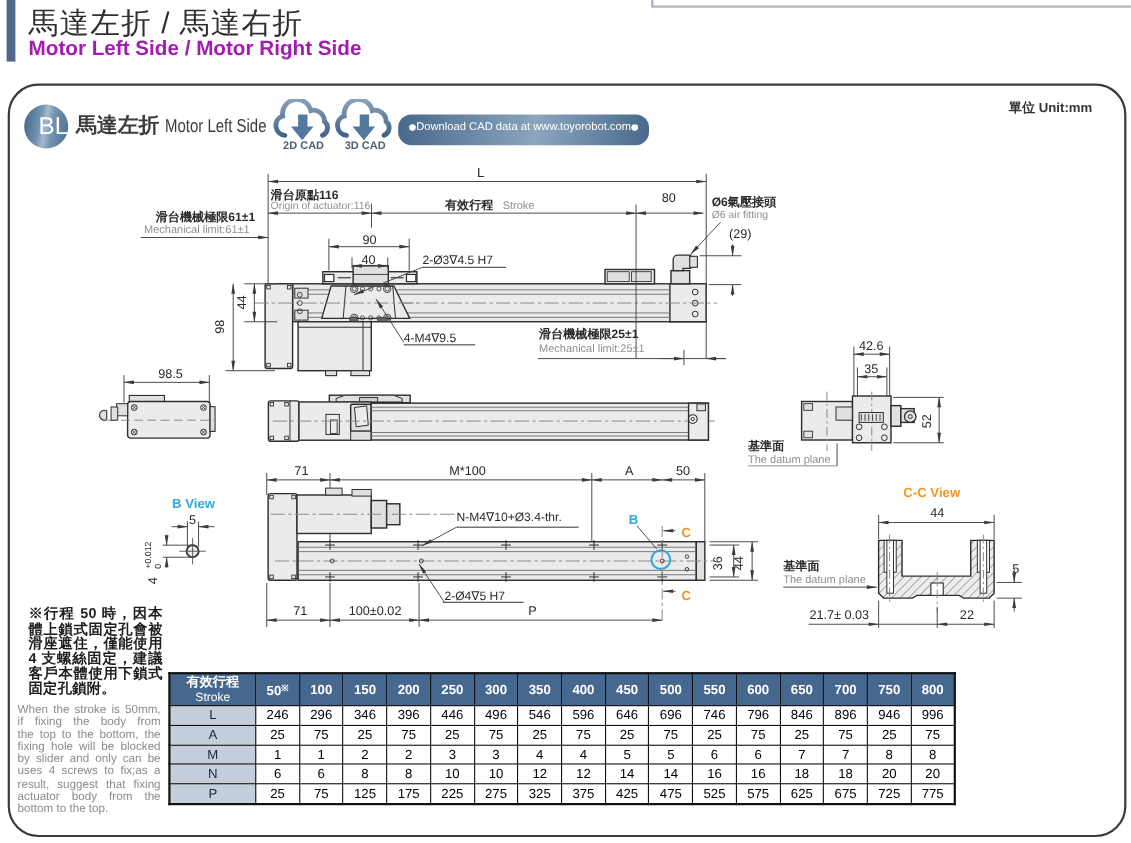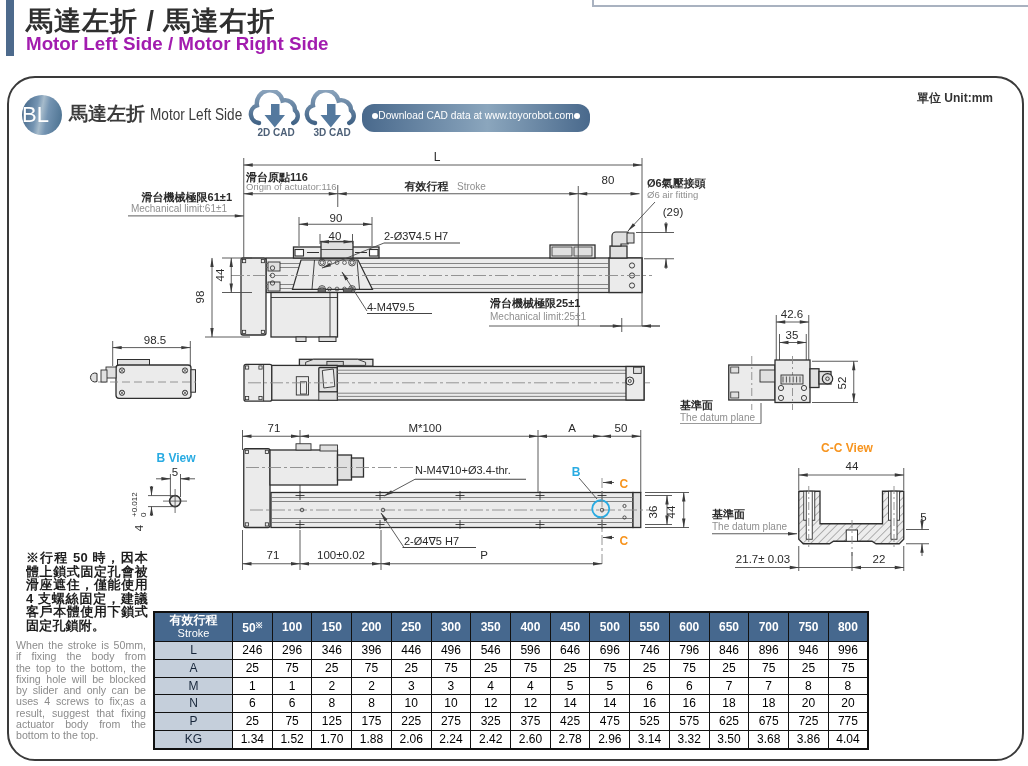--- a/index.html
+++ b/index.html
@@ -1,29 +1,29 @@
 <!DOCTYPE html>
 <html><head>
 <meta charset="utf-8">
 <style>
   html,body{margin:0;padding:0;}
   body{width:1028px;height:766px;position:relative;overflow:hidden;background:#fff;
        font-family:"Liberation Sans", sans-serif;}
   .abs{position:absolute;}
   
   #hbar{left:6px;top:0;width:8px;height:56px;background:#4d6a8c;}
-  #htitle{left:26px;top:3px;font-size:27px;font-weight:bold;color:#2f2f2f;letter-spacing:1px;white-space:nowrap;}
+  #htitle{left:26px;top:3px;font-size:27px;font-weight:normal;color:#2f2f2f;letter-spacing:1px;white-space:nowrap;}
   #hsub{left:26px;top:33px;font-size:18.8px;font-weight:bold;color:#a21caf;letter-spacing:0px;white-space:nowrap;}
   #topbox{left:592px;top:-18px;width:460px;height:21px;border:2px solid #a9b2c0;background:#fff;}
   
   #frame{left:7px;top:76px;width:1013px;height:681px;border:2px solid #3a3a3a;border-radius:28px;background:#fff;}
   
   #bl{left:22px;top:95px;width:40px;height:40px;border-radius:50%;
       background:linear-gradient(100deg,#3e6183 0%,#7494b2 36%,#a6bbcb 48%,#7494b2 62%,#476e8d 100%);
-      color:#fff;font-size:22px;text-align:left;line-height:39px;}
+      color:#fff;font-size:22px;text-align:right;line-height:39px;}
   #mtitle{left:69px;top:101px;font-size:19px;font-weight:bold;color:#3c3c3c;white-space:nowrap;}
   #mtitle span{font-weight:normal;font-size:17px;color:#3c3c3c;display:inline-block;transform:scaleX(0.8);transform-origin:0 50%;}
   #unit{left:917px;top:90px;font-size:12px;font-weight:bold;color:#333;}
   
   #pill{left:362px;top:104px;width:228px;height:28px;border-radius:12px;
         background:linear-gradient(90deg,#49698c 0%,#7e9ab4 45%,#8ba6bd 55%,#49698c 100%);
         color:#fff;font-size:10.2px;line-height:24px;text-align:center;white-space:nowrap;}
   .pdot{position:absolute;top:9px;width:6px;height:6px;border-radius:50%;background:#fff;}
   
   #notezh{left:26px;top:551px;width:122px;font-size:13px;font-weight:bold;color:#1e1e1e;line-height:13.5px;text-align:justify;letter-spacing:0.2px;}
@@ -171,39 +171,20 @@
         <td>325</td>
         <td>375</td>
         <td>425</td>
         <td>475</td>
         <td>525</td>
         <td>575</td>
         <td>625</td>
         <td>675</td>
         <td>725</td>
         <td>775</td>
-      </tr>
-    <tr>
-        <td class="lab">KG</td>
-        <td>1.34</td>
-        <td>1.52</td>
-        <td>1.70</td>
-        <td>1.88</td>
-        <td>2.06</td>
-        <td>2.24</td>
-        <td>2.42</td>
-        <td>2.60</td>
-        <td>2.78</td>
-        <td>2.96</td>
-        <td>3.14</td>
-        <td>3.32</td>
-        <td>3.50</td>
-        <td>3.68</td>
-        <td>3.86</td>
-        <td>4.04</td>
       </tr>
   </tbody>
   </table>
 
   <svg class="abs" style="left:246px;top:90px" width="116" height="50" viewBox="0 0 116 50">
     <defs>
       <linearGradient id="cg" x1="0" y1="0" x2="0" y2="1">
         <stop offset="0" stop-color="#8aa3bc"></stop>
         <stop offset="1" stop-color="#426487"></stop>
       </linearGradient>

